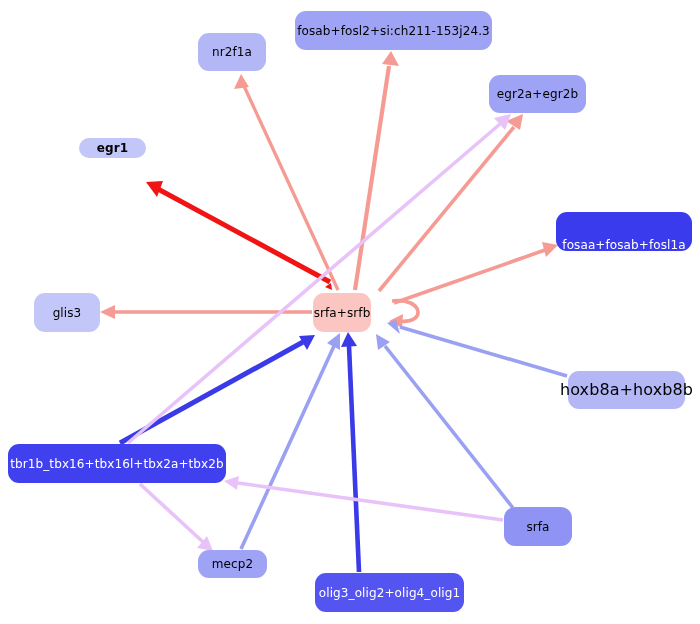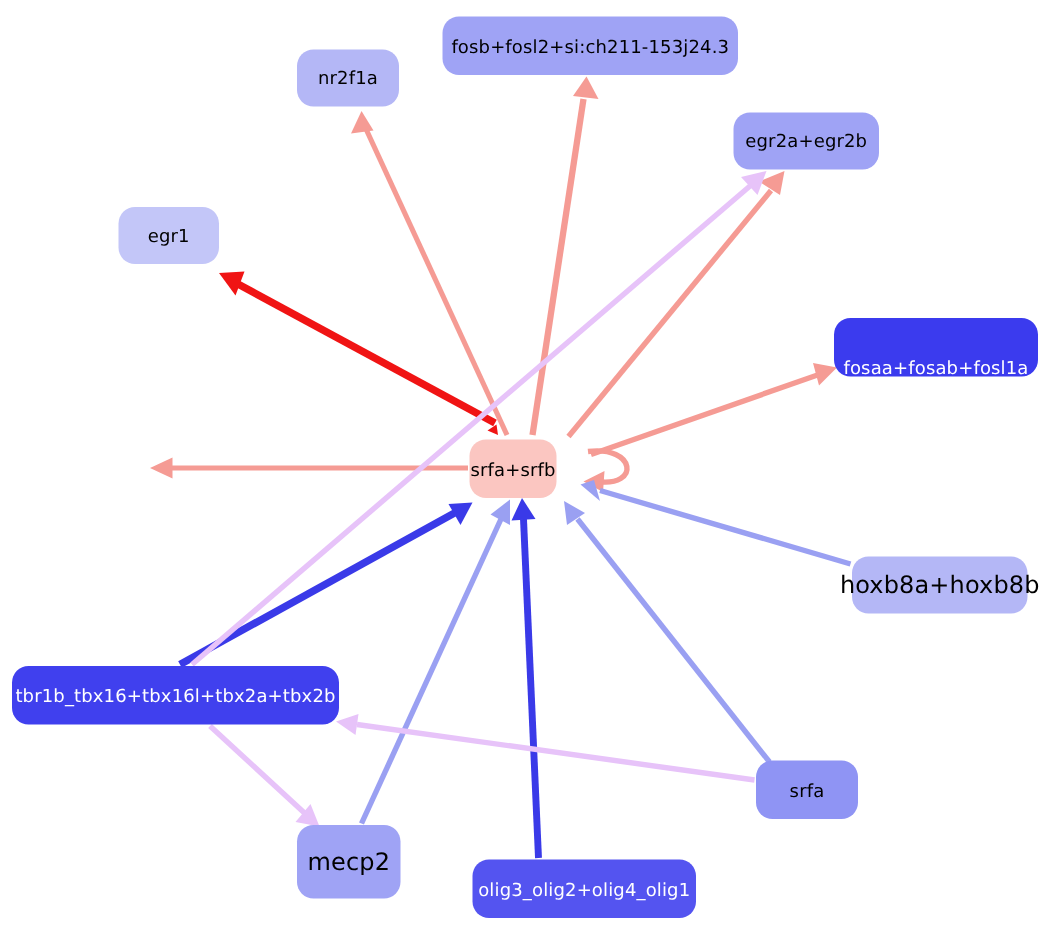--- a/index.html
+++ b/index.html
@@ -91,57 +91,60 @@
     </g>
 
     <g>
       <line x1="567" y1="376" x2="400" y2="327" stroke="#9aa0f2" stroke-width="3.6"></line>
       <polygon points="387,323 400,334 396,320" fill="#9aa0f2"></polygon>
     </g>
 
   </svg>
 
   <div class="node" style="left:295px;top:11px;width:197px;height:39px;background:#9fa3f5;color:#000;font-size:12px;">
-    <span>fosb+fosl2+si:ch211-153j24.3</span>
+    <span>fosab+fosl2+si:ch211-153j24.3</span>
   </div>
 
   <div class="node" style="left:198px;top:33px;width:68px;height:38px;background:#b4b7f6;color:#000;font-size:12px;">
     <span>nr2f1a</span>
   </div>
 
   <div class="node" style="left:489px;top:75px;width:97px;height:38px;background:#9fa3f5;color:#000;font-size:12px;">
     <span>egr2a+egr2b</span>
   </div>
 
-  <div class="node" style="left:79px;top:138px;width:67px;height:38px;background:#c3c6f8;color:#000;font-size:12px;">
+  <div class="node" style="left:79px;top:138px;width:67px;height:20px;background:#c3c6f8;color:#000;font-size:12px;font-weight:bold;">
     <span>egr1</span>
   </div>
 
   <div class="node" style="left:556px;top:212px;width:136px;height:39px;background:#3b3bee;color:#fff;font-size:12px;align-items:flex-end;">
     <span>fosaa+fosab+fosl1a</span>
   </div>
 
   <div class="node" style="left:313px;top:293px;width:58px;height:39px;background:#fbc6c1;color:#000;font-size:12px;">
     <span>srfa+srfb</span>
   </div>
 
+  <div class="node" style="left:34px;top:293px;width:66px;height:39px;background:#c3c6f8;color:#000;font-size:12px;">
+    <span>glis3</span>
+  </div>
 
   <div class="node" style="left:568px;top:371px;width:117px;height:38px;background:#b4b7f6;color:#000;font-size:16px;">
     <span>hoxb8a+hoxb8b</span>
   </div>
 
   <div class="node" style="left:8px;top:444px;width:218px;height:39px;background:#4040ee;color:#fff;font-size:12px;">
     <span>tbr1b_tbx16+tbx16l+tbx2a+tbx2b</span>
   </div>
 
   <div class="node" style="left:504px;top:507px;width:68px;height:39px;background:#8f94f4;color:#000;font-size:12px;">
     <span>srfa</span>
   </div>
 
-  <div class="node" style="left:198px;top:550px;width:69px;height:49px;background:#9fa3f5;color:#000;font-size:16px;">
+  <div class="node" style="left:198px;top:550px;width:69px;height:28px;background:#9fa3f5;color:#000;font-size:12px;">
     <span>mecp2</span>
   </div>
 
   <div class="node" style="left:315px;top:573px;width:149px;height:39px;background:#5454f0;color:#fff;font-size:12px;">
     <span>olig3_olig2+olig4_olig1</span>
   </div>
 
 </div>
 
 </body></html>

